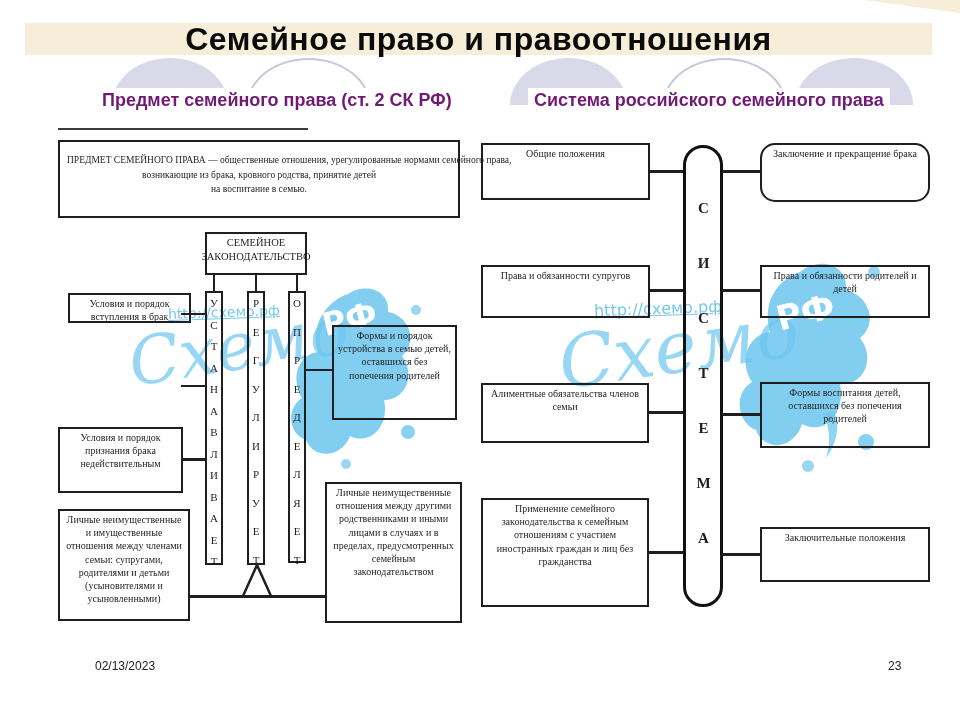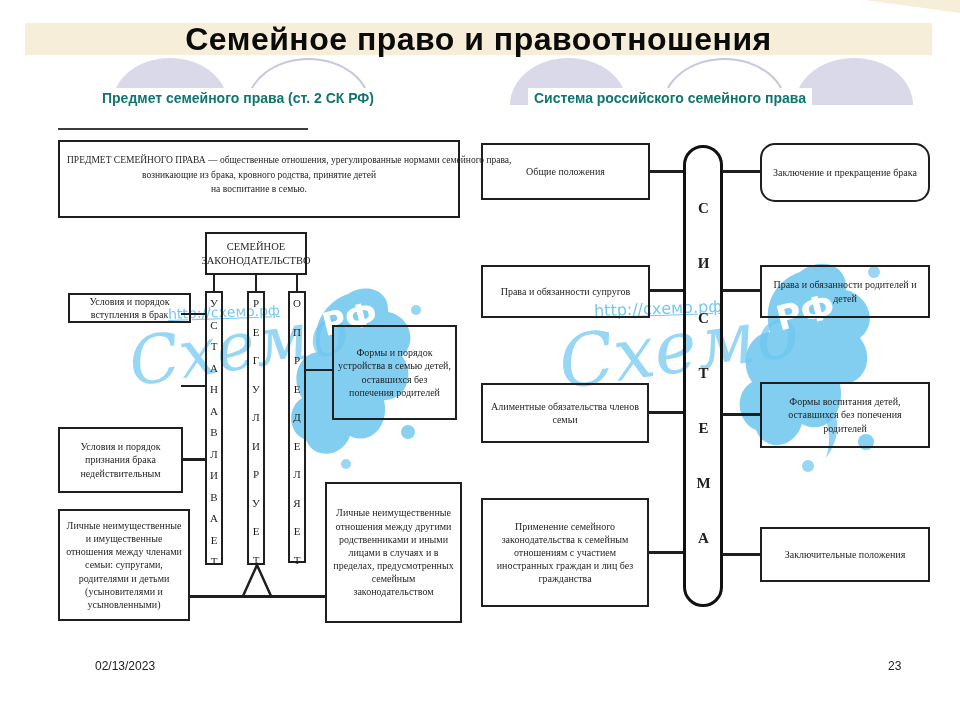--- a/index.html
+++ b/index.html
@@ -11,35 +11,35 @@
             display:flex;align-items:center;justify-content:center;}
   .titletext{font-family:"Liberation Sans",sans-serif;font-weight:bold;font-size:32px;color:#0b0b0b;letter-spacing:.5px;}
   .corner-wedge{position:absolute;left:865px;top:0;width:95px;height:13px;background:#f6eed8;
             clip-path:polygon(0 0,100% 0,100% 100%);z-index:4;}
   .dome{position:absolute;top:58px;height:47px;border-radius:50% 50% 0 0 / 100% 100% 0 0;z-index:0;}
   .dome.filled{background:#d9d9e9;}
   .dome.outline{border:2px solid #c7c7de;border-bottom:none;background:transparent;}
 
   
   .sechead{position:absolute;top:88px;z-index:3;background:#ffffff;padding:2px 6px;
-           font-family:"Liberation Sans",sans-serif;font-weight:bold;font-size:14px;color:#0f766e;white-space:nowrap;}
+           font-family:"Liberation Sans",sans-serif;font-weight:bold;font-size:18px;color:#701a75;white-space:nowrap;}
   .underline{position:absolute;left:58px;top:128px;width:250px;height:2px;background:#3c3c3c;z-index:2;}
 
   
   .wm{position:absolute;z-index:1;pointer-events:none;}
   .wm-url{position:absolute;font-family:"DejaVu Sans",sans-serif;color:rgba(90,190,235,.85);
           text-decoration:underline;white-space:nowrap;}
   .wm-script{position:absolute;font-family:"DejaVu Serif",serif;font-style:italic;
              color:rgba(125,205,242,.8);white-space:nowrap;}
   .wm-badge{position:absolute;font-family:"DejaVu Sans",sans-serif;font-weight:bold;color:#ffffff;}
   .wm-splash{position:absolute;}
 
   
   .box{position:absolute;z-index:2;border:2px solid #1f1f1f;background:transparent;
-       display:flex;align-items:center;justify-content:center;text-align:center;
+       display:flex;align-items:flex-start;justify-content:center;text-align:center;
        font-size:10px;line-height:1.32;padding:2px 4px;box-sizing:border-box;}
   .defbox{position:absolute;z-index:2;border:2px solid #1f1f1f;box-sizing:border-box;
           font-size:9.5px;line-height:1.55;padding-top:11px;text-align:center;}
   .defbox .dl0{text-align:left;padding-left:7px;white-space:nowrap;}
   .hline{position:absolute;z-index:2;background:#1f1f1f;}
   .vline{position:absolute;z-index:2;background:#1f1f1f;}
   .vbar{position:absolute;z-index:2;border:2px solid #1f1f1f;box-sizing:border-box;background:transparent;
         display:flex;justify-content:center;}
   .vtext{writing-mode:vertical-rl;text-orientation:upright;font-size:11px;margin-top:4px;}
   .ls10{letter-spacing:9.5px;} .ls17{letter-spacing:16.5px;}

